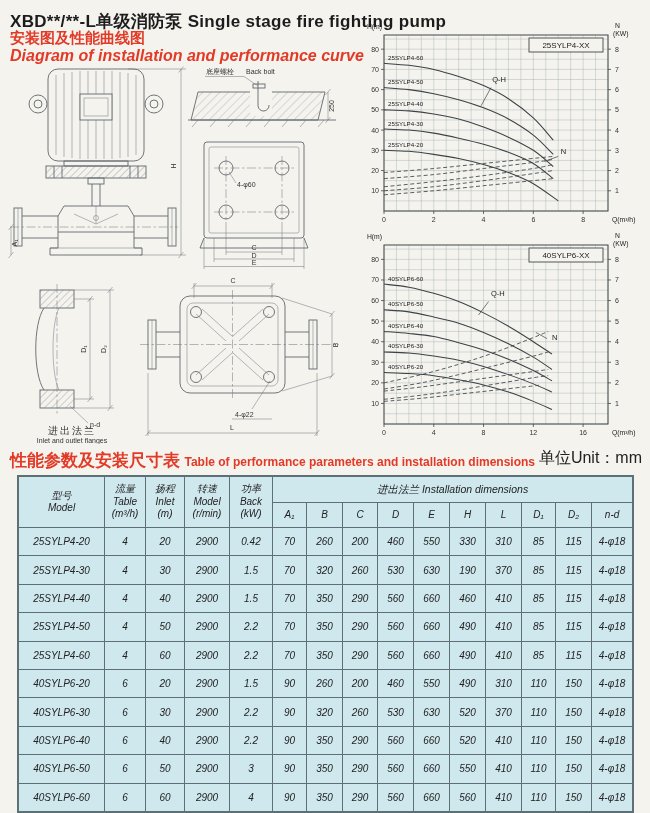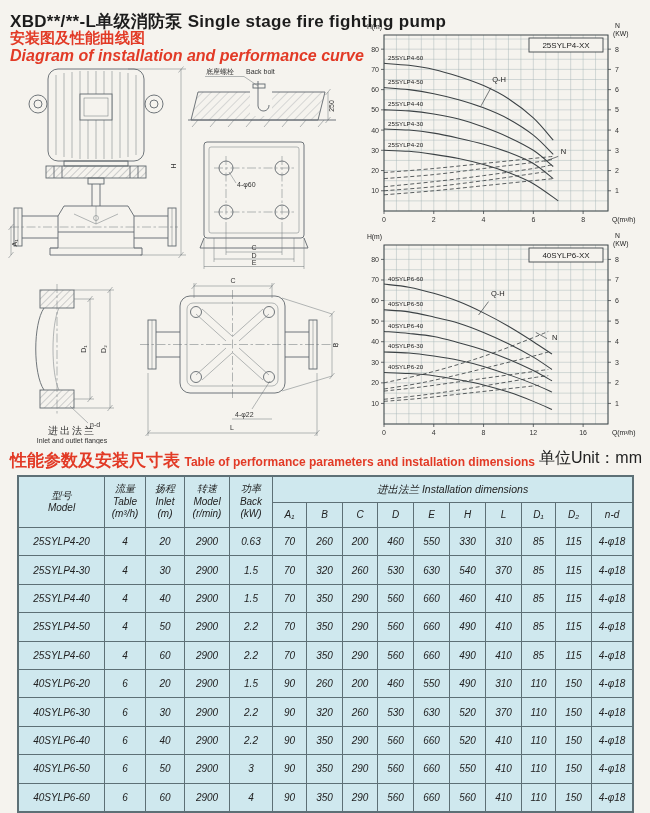--- a/index.html
+++ b/index.html
@@ -559,21 +559,21 @@
             <th style="height: 24px;">D₂</th>
             <th style="height: 24px;">n-d</th>
           </tr>
       </thead>
       <tbody id="tbody">
           <tr>
             <td class="model">25SYLP4-20</td>
             <td>4</td>
             <td>20</td>
             <td>2900</td>
-            <td>0.63</td>
+            <td>0.42</td>
             <td>70</td>
             <td>260</td>
             <td>200</td>
             <td>460</td>
             <td>550</td>
             <td>330</td>
             <td>310</td>
             <td>85</td>
             <td>115</td>
             <td>4-φ18</td>
@@ -582,21 +582,21 @@
             <td class="model">25SYLP4-30</td>
             <td>4</td>
             <td>30</td>
             <td>2900</td>
             <td>1.5</td>
             <td>70</td>
             <td>320</td>
             <td>260</td>
             <td>530</td>
             <td>630</td>
-            <td>540</td>
+            <td>190</td>
             <td>370</td>
             <td>85</td>
             <td>115</td>
             <td>4-φ18</td>
           </tr>
           <tr>
             <td class="model">25SYLP4-40</td>
             <td>4</td>
             <td>40</td>
             <td>2900</td>

